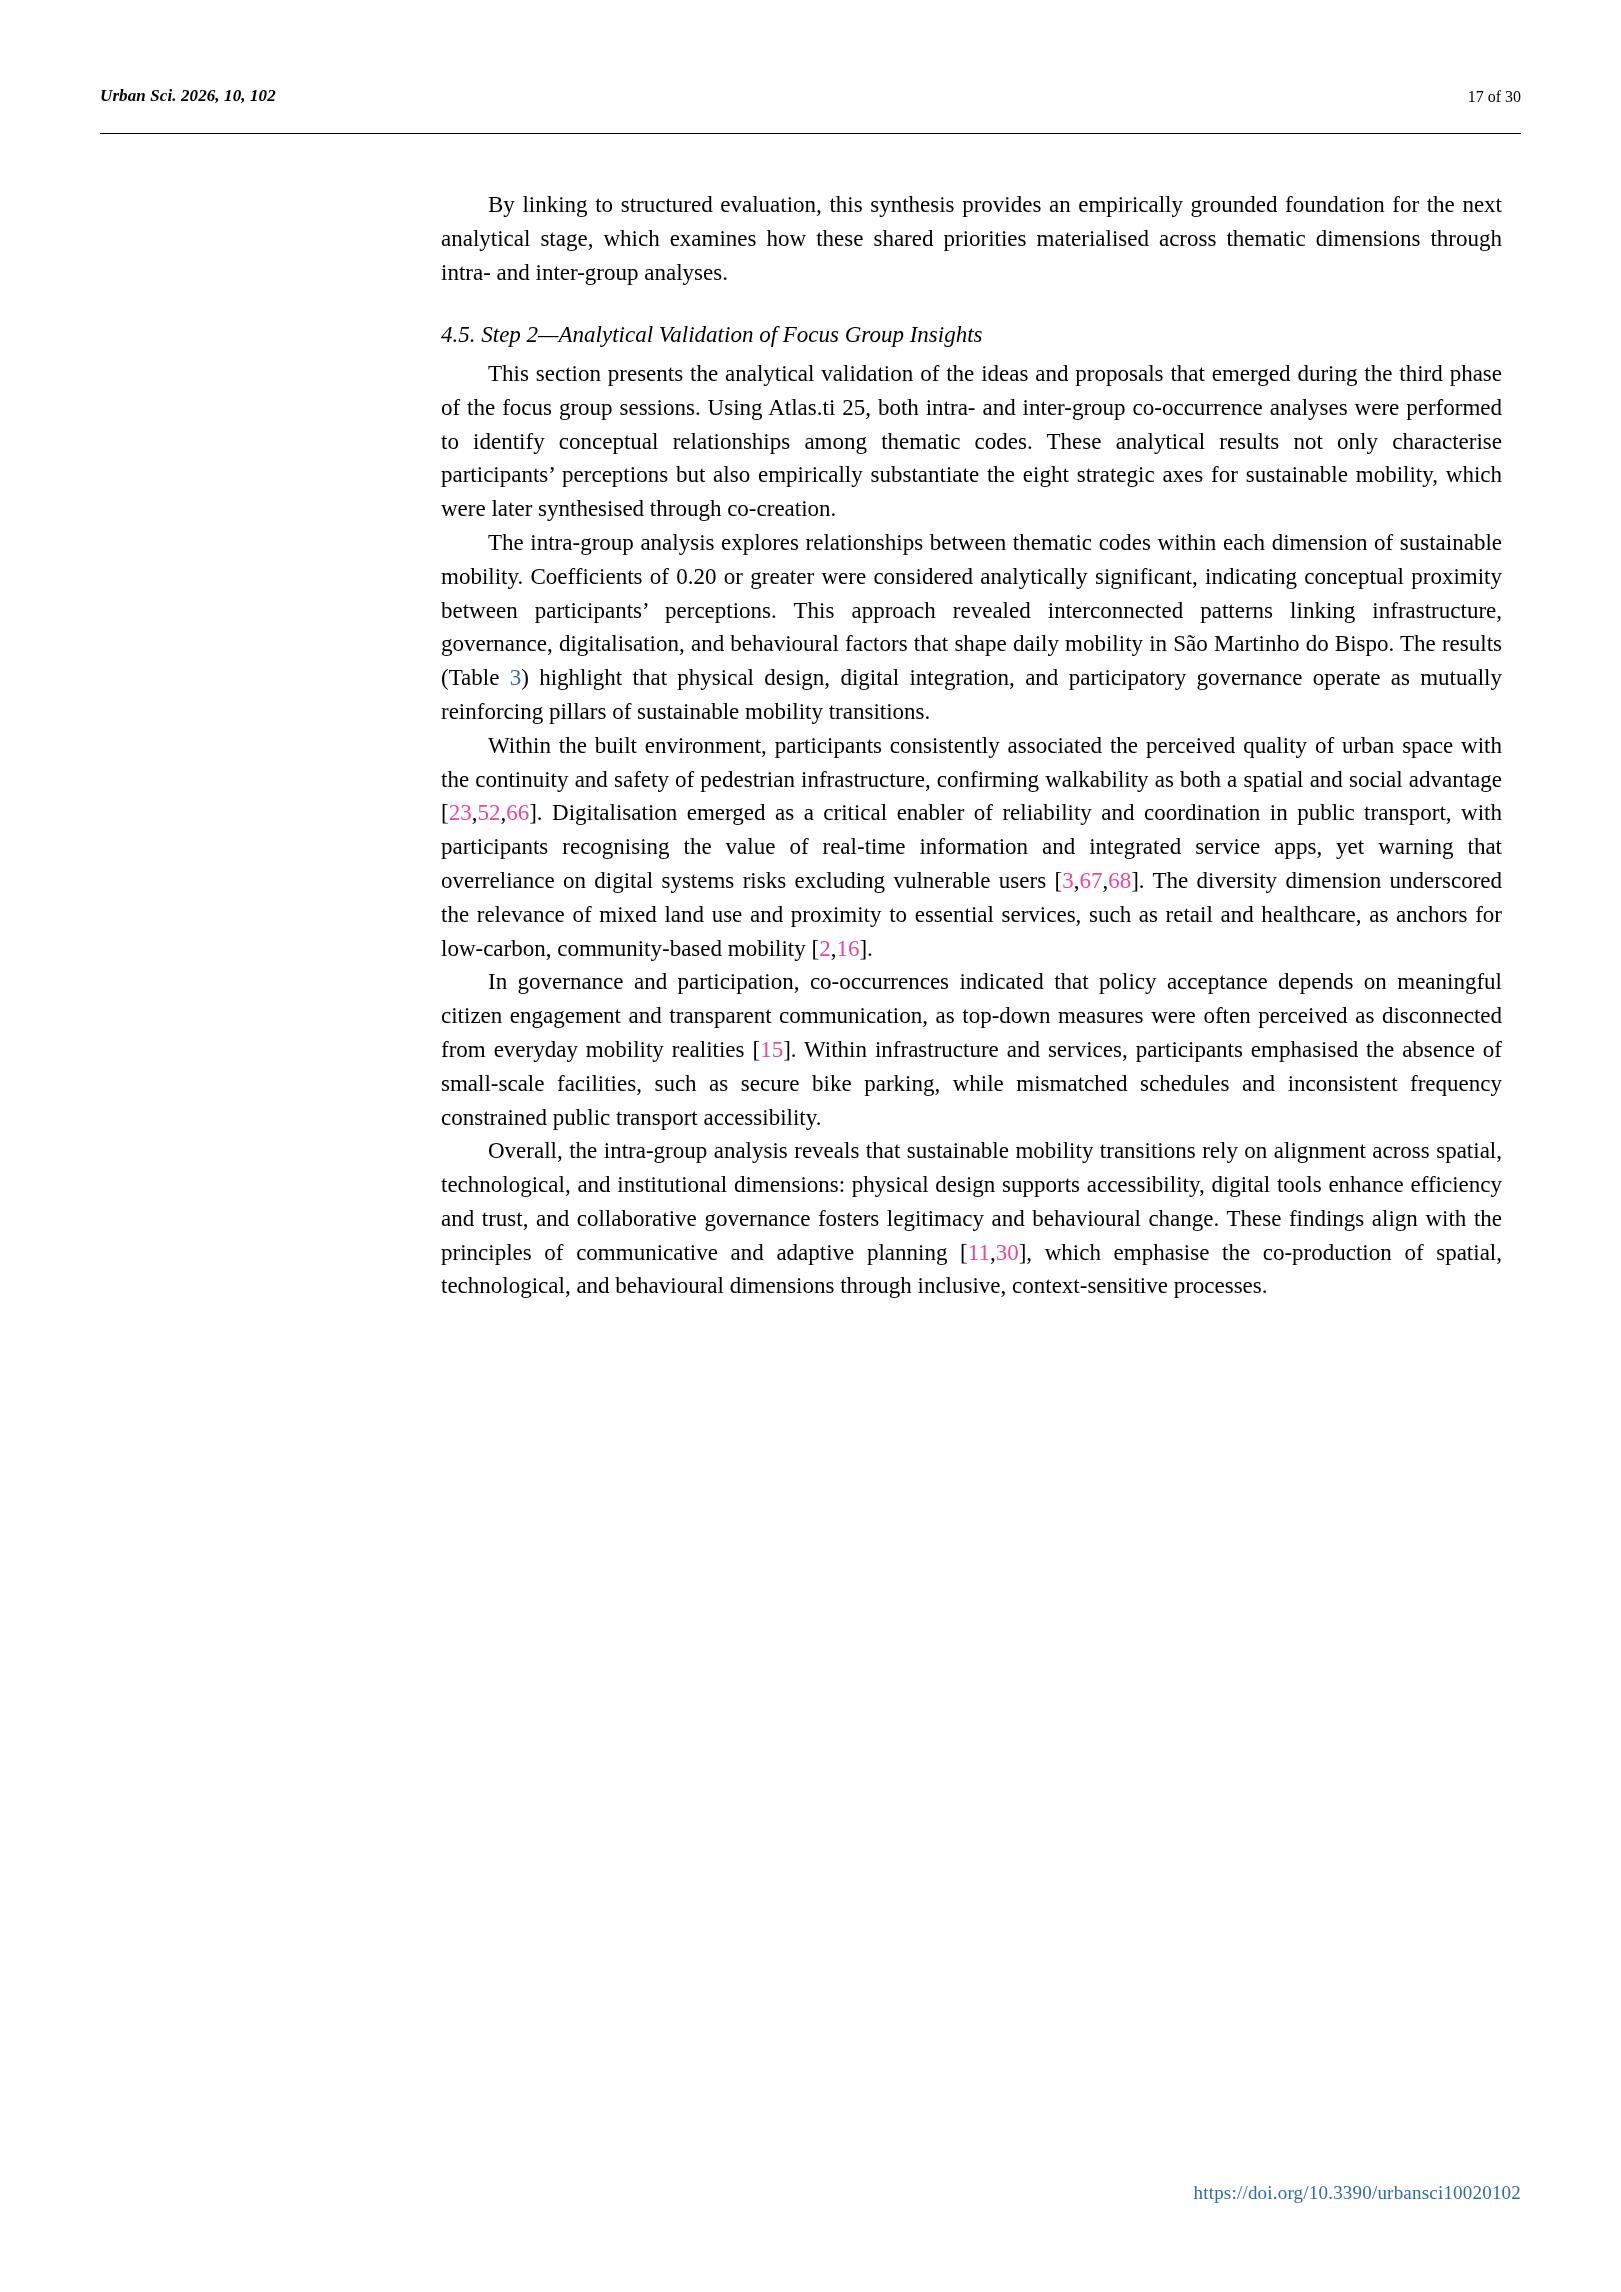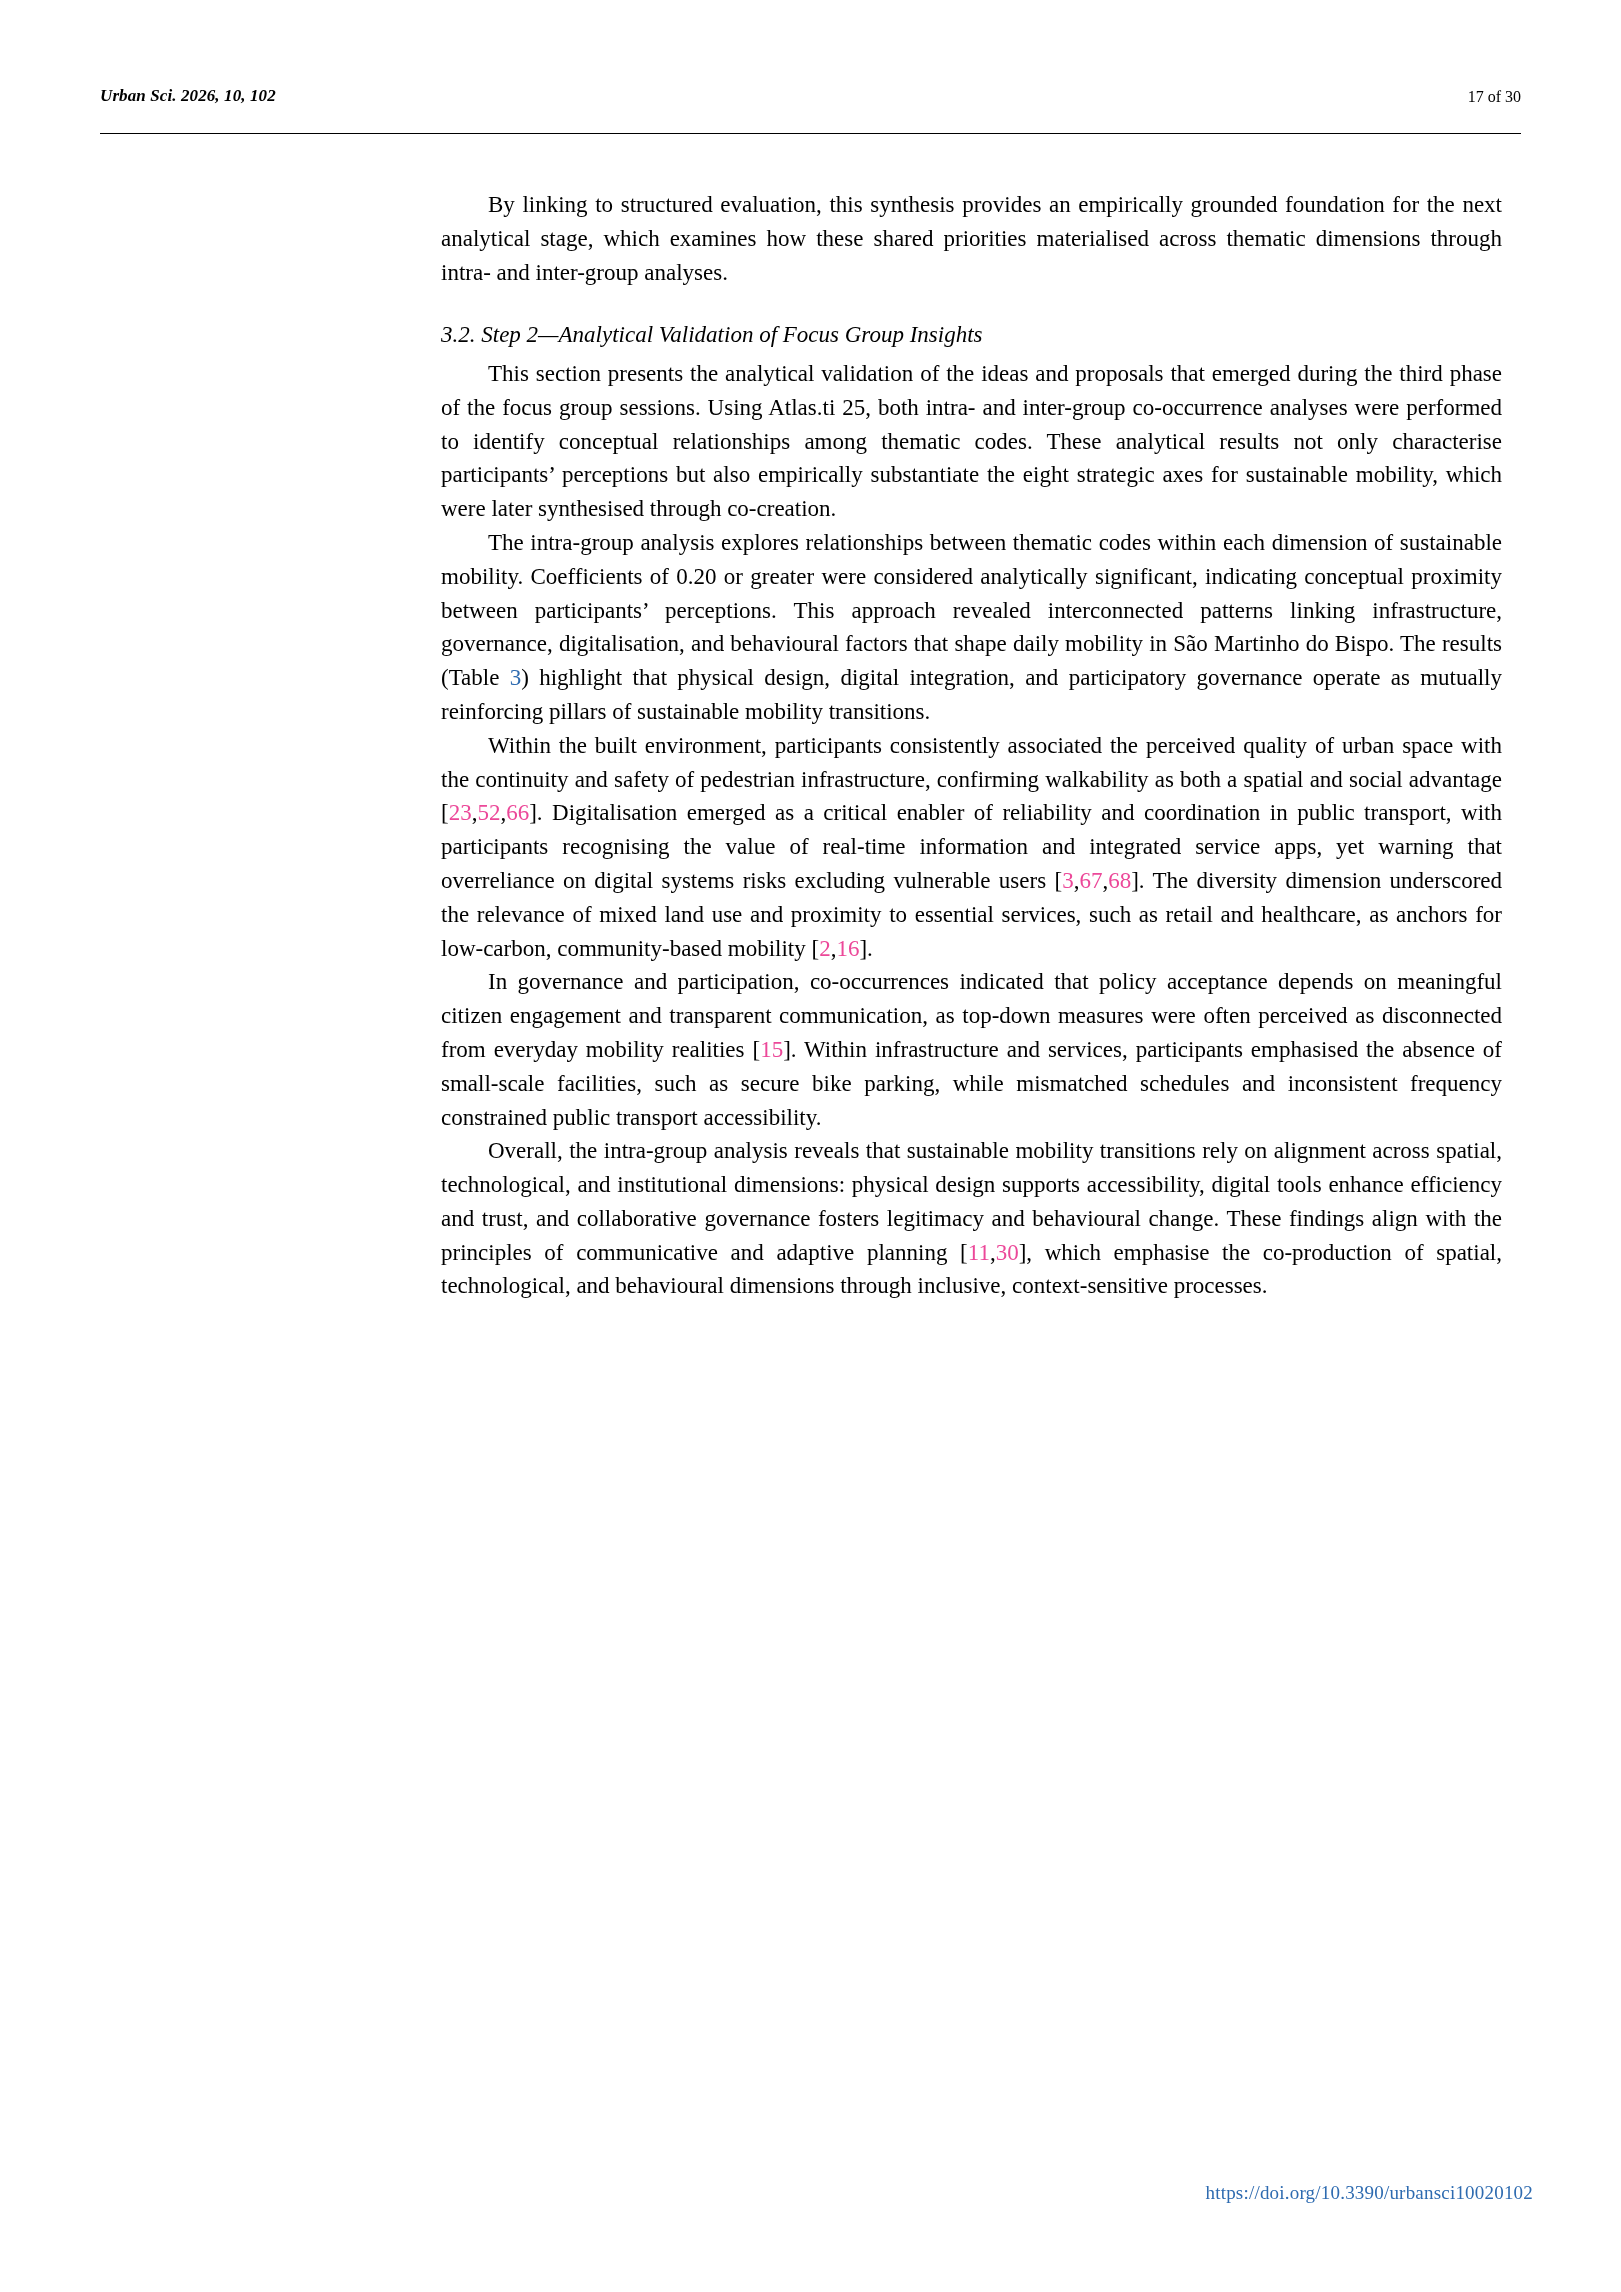--- a/index.html
+++ b/index.html
@@ -96,21 +96,21 @@
   .ref {
     color: #ec4899;
   }
   .xref {
     color: #2e6bb0;
   }
 
   
   .footer {
     position: absolute;
-    left: 112px;
+    left: 100px;
     top: 2182px;
     width: 1421px;
     text-align: right;
     font-size: 19px;
   }
   .footer a, .footer span.doi {
     color: #2e6bb0;
     text-decoration: none;
     letter-spacing: 0.2px;
   }
@@ -126,21 +126,21 @@
       <span class="vol">2026</span><span class="rest">, 10, 102</span>
     </div>
     <div class="header-right">17 of 30</div>
   </div>
   <div class="header-rule"></div>
 
   <div class="content">
 
     <p class="indent">By linking to structured evaluation, this synthesis provides an empirically grounded foundation for the next analytical stage, which examines how these shared priorities materialised across thematic dimensions through intra- and inter-group analyses.</p>
 
-    <h3 class="sec">3.2. Step 2—Analytical Validation of Focus Group Insights</h3>
+    <h3 class="sec">4.5. Step 2—Analytical Validation of Focus Group Insights</h3>
 
     <p class="indent">This section presents the analytical validation of the ideas and proposals that emerged during the third phase of the focus group sessions. Using Atlas.ti 25, both intra- and inter-group co-occurrence analyses were performed to identify conceptual relationships among thematic codes. These analytical results not only characterise participants’ perceptions but also empirically substantiate the eight strategic axes for sustainable mobility, which were later synthesised through co-creation.</p>
 
 
     <p class="indent"><span>The intra-group analysis explores relationships between thematic codes within each dimension of sustainable mobility. Coefficients of 0.20 or greater were considered analytically significant, indicating conceptual proximity between participants’ perceptions. This approach revealed interconnected patterns linking infrastructure, governance, digitalisation, and behavioural factors that shape daily mobility in São Martinho do Bispo. The results (Table </span><span class="xref">3</span><span>) highlight that physical design, digital integration, and participatory governance operate as mutually reinforcing pillars of sustainable mobility transitions.</span></p>
 
     <p class="indent"><span>Within the built environment, participants consistently associated the perceived quality of urban space with the continuity and safety of pedestrian infrastructure, confirming walkability as both a spatial and social advantage [</span><span class="ref">23</span><span>,</span><span class="ref">52</span><span>,</span><span class="ref">66</span><span>]. Digitalisation emerged as a critical enabler of reliability and coordination in public transport, with participants recognising the value of real-time information and integrated service apps, yet warning that overreliance on digital systems risks excluding vulnerable users [</span><span class="ref">3</span><span>,</span><span class="ref">67</span><span>,</span><span class="ref">68</span><span>]. The diversity dimension underscored the relevance of mixed land use and proximity to essential services, such as retail and healthcare, as anchors for low-carbon, community-based mobility [</span><span class="ref">2</span><span>,</span><span class="ref">16</span><span>].</span></p>
 
     <p class="indent"><span>In governance and participation, co-occurrences indicated that policy acceptance depends on meaningful citizen engagement and transparent communication, as top-down measures were often perceived as disconnected from everyday mobility realities [</span><span class="ref">15</span><span>]. Within infrastructure and services, participants emphasised the absence of small-scale facilities, such as secure bike parking, while mismatched schedules and inconsistent frequency constrained public transport accessibility.</span></p>
 

